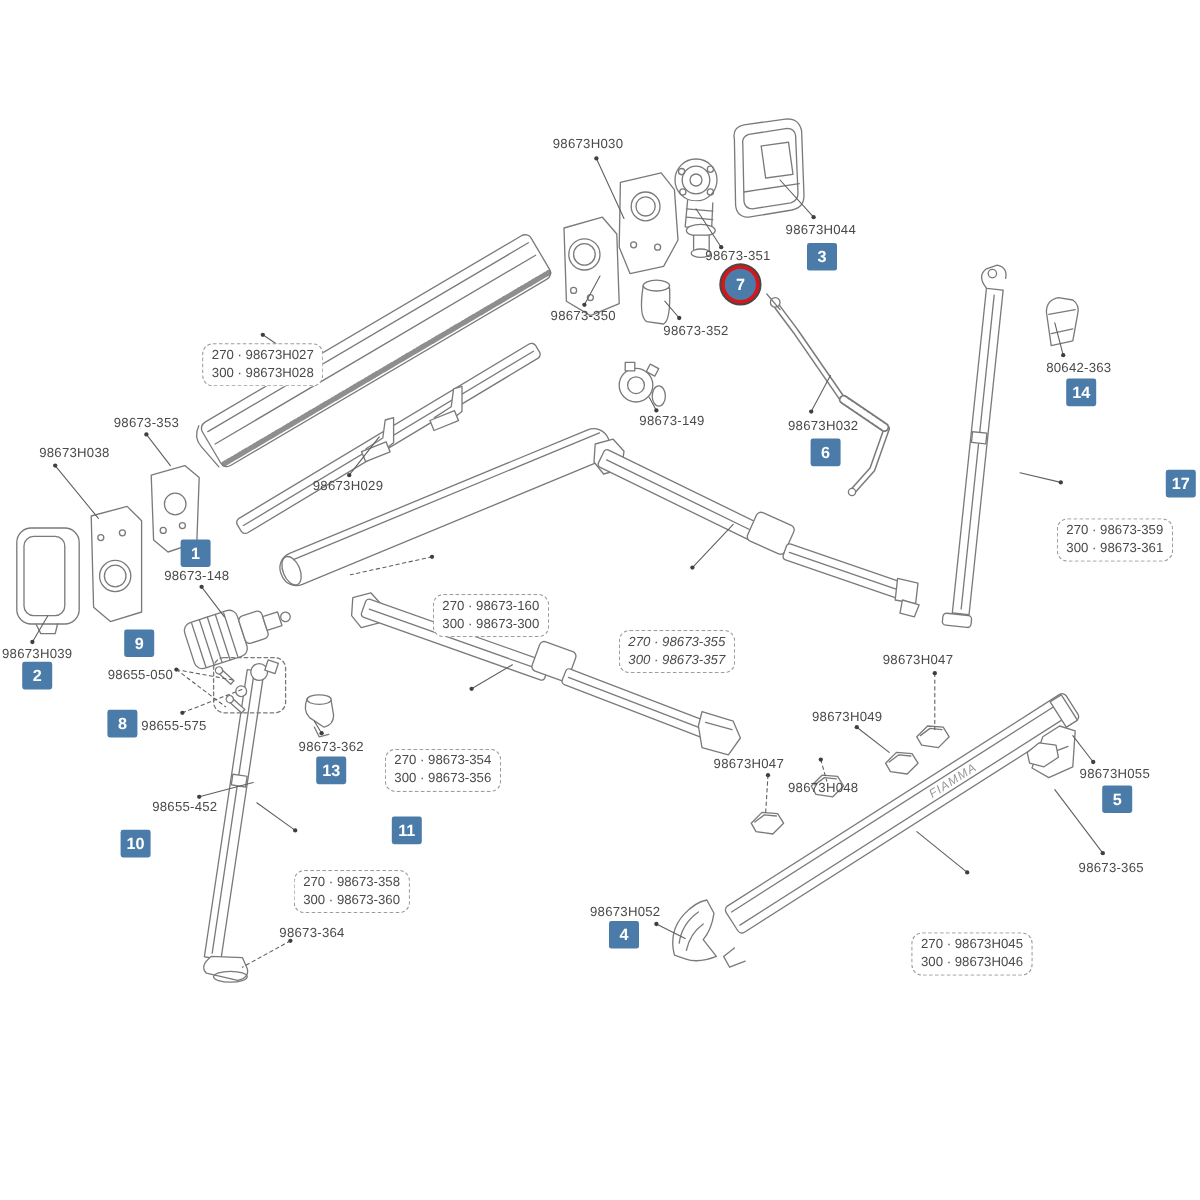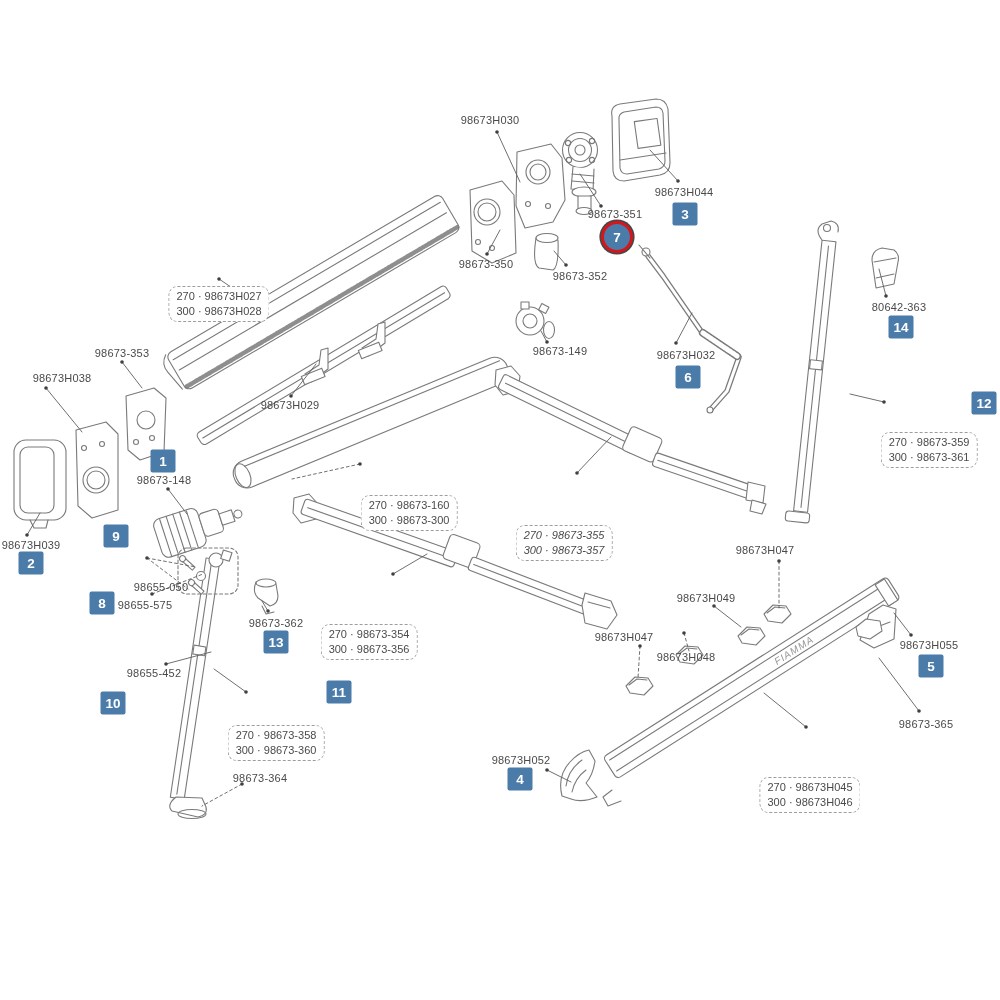--- a/index.html
+++ b/index.html
@@ -344,21 +344,21 @@
     <div class="part-label" style="left: 615px; top: 214px;">98673-351</div>
     <div class="part-label" style="left: 684px; top: 192px;">98673H044</div>
     <div class="part-label" style="left: 486px; top: 264px;">98673-350</div>
     <div class="part-label" style="left: 580px; top: 276px;">98673-352</div>
     <div class="part-label" style="left: 560px; top: 351px;">98673-149</div>
     <div class="part-label" style="left: 122px; top: 353px;">98673-353</div>
     <div class="part-label" style="left: 62px; top: 378px;">98673H038</div>
     <div class="part-label" style="left: 290px; top: 405px;">98673H029</div>
     <div class="part-label" style="left: 164px; top: 480px;">98673-148</div>
     <div class="part-label" style="left: 31px; top: 545px;">98673H039</div>
-    <div class="part-label" style="left: 117px; top: 587px; margin-left: 44px;">98655-050</div>
+    <div class="part-label" style="left: 117px; top: 563px;">98655-050</div>
     <div class="part-label" style="left: 145px; top: 605px;">98655-575</div>
     <div class="part-label" style="left: 276px; top: 623px;">98673-362</div>
     <div class="part-label" style="left: 154px; top: 673px;">98655-452</div>
     <div class="part-label" style="left: 260px; top: 778px;">98673-364</div>
     <div class="part-label" style="left: 686px; top: 355px;">98673H032</div>
     <div class="part-label" style="left: 899px; top: 307px;">80642-363</div>
     <div class="part-label" style="left: 765px; top: 550px;">98673H047</div>
     <div class="part-label" style="left: 706px; top: 598px;">98673H049</div>
     <div class="part-label" style="left: 686px; top: 625px; margin-top: 32px;">98673H048</div>
     <div class="part-label" style="left: 624px; top: 637px;">98673H047</div>
@@ -374,21 +374,21 @@
       <div class="">300 · 98673-300</div>
     </div>
     <div class="variant-box" style="left: 564px; top: 495px; font-style: italic;">
       <div class="">270 · 98673-355</div>
       <div class="">300 · 98673-357</div>
     </div>
     <div class="variant-box" style="left: 369px; top: 594px;">
       <div class="">270 · 98673-354</div>
       <div class="">300 · 98673-356</div>
     </div>
-    <div class="variant-box" style="left: 276px; top: 695px;">
+    <div class="variant-box" style="left: 293px; top: 695px;">
       <div class="">270 · 98673-358</div>
       <div class="">300 · 98673-360</div>
     </div>
     <div class="variant-box" style="left: 929px; top: 402px;">
       <div class="">270 · 98673-359</div>
       <div class="">300 · 98673-361</div>
     </div>
     <div class="variant-box" style="left: 810px; top: 747px;">
       <div class="">270 · 98673H045</div>
       <div class="">300 · 98673H046</div>
@@ -397,16 +397,16 @@
     <div class="badge" style="left: 31px; top: 563px;">2</div>
     <div class="badge" style="left: 685px; top: 214px;">3</div>
     <div class="badge" style="left: 520px; top: 779px;">4</div>
     <div class="badge" style="left: 931px; top: 666px;">5</div>
     <div class="badge" style="left: 688px; top: 377px;">6</div>
     <div class="badge badge-circle badge-highlighted" style="left: 617px; top: 237px;">7</div>
     <div class="badge" style="left: 102px; top: 603px;">8</div>
     <div class="badge" style="left: 116px; top: 536px;">9</div>
     <div class="badge" style="left: 113px; top: 703px; text-align: center;">10</div>
     <div class="badge" style="left: 339px; top: 692px;">11</div>
-    <div class="badge" style="left: 984px; top: 403px;">12</div>
+    <div class="badge" style="left: 984px; top: 403px;">17</div>
     <div class="badge" style="left: 276px; top: 642px;">13</div>
     <div class="badge" style="left: 901px; top: 327px;">14</div>
   </div>
 
 </body></html>

